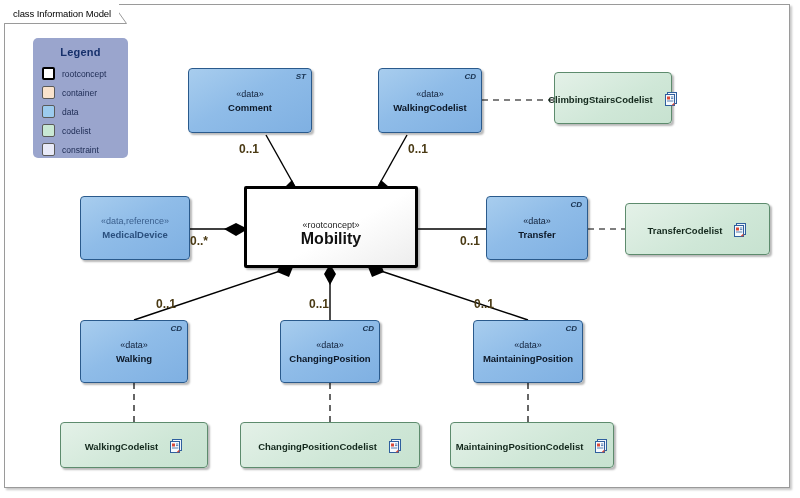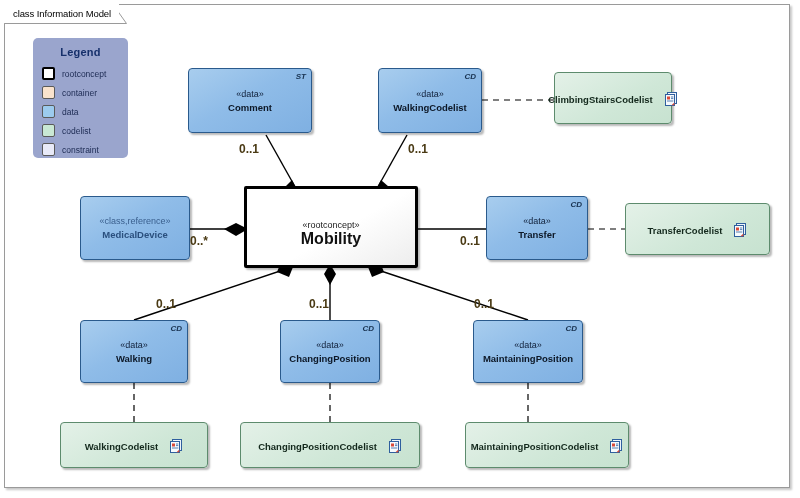--- a/index.html
+++ b/index.html
@@ -314,21 +314,21 @@
         <line x1="6" y1="5" x2="8.3" y2="5" stroke="#2f5f9e" stroke-width="0.8"></line>
         <line x1="6" y1="6.6" x2="8.3" y2="6.6" stroke="#2f5f9e" stroke-width="0.8"></line>
         <line x1="2" y1="9" x2="8.3" y2="9" stroke="#2f5f9e" stroke-width="0.8"></line>
         <path d="M6.5,13.2 L9.3,10.4 L9.3,13.2 Z" fill="#d94a3a"></path>
       </svg>
     </div>
   </div>
 
   <div class="node node-ref" style="left:80px; top:196px; width:110px; height:64px;">
     <div class="node-body">
-      <div class="node-stereo light">«class,reference»</div>
+      <div class="node-stereo light">«data,reference»</div>
       <div class="node-name light">MedicalDevice</div>
     </div>
   </div>
 
   <div class="node node-root" style="left:244px; top:186px; width:174px; height:82px;">
     <div class="node-body" style="top:30px; transform:none;">
       <div class="node-stereo">«rootconcept»</div>
       <div class="node-name">Mobility</div>
     </div>
   </div>
@@ -403,21 +403,21 @@
         <rect x="0.5" y="2.5" width="9" height="11" fill="#f7fafd" stroke="#2f5f9e" stroke-width="1"></rect>
         <rect x="2" y="4.5" width="3" height="3" fill="#d94a3a"></rect>
         <line x1="6" y1="5" x2="8.3" y2="5" stroke="#2f5f9e" stroke-width="0.8"></line>
         <line x1="6" y1="6.6" x2="8.3" y2="6.6" stroke="#2f5f9e" stroke-width="0.8"></line>
         <line x1="2" y1="9" x2="8.3" y2="9" stroke="#2f5f9e" stroke-width="0.8"></line>
         <path d="M6.5,13.2 L9.3,10.4 L9.3,13.2 Z" fill="#d94a3a"></path>
       </svg>
     </div>
   </div>
 
-  <div class="node node-codelist" style="left:465px; top:422px; width:164px; height:46px;">
+  <div class="node node-codelist" style="left:450px; top:422px; width:164px; height:46px;">
     <div class="codelist-inner" style="height:46px;">
       <span class="codelist-label">MaintainingPositionCodelist</span>
       <svg class="doc-icon" viewBox="0 0 13 15">
         <rect x="2.5" y="0.5" width="9" height="11" fill="#eef4fb" stroke="#2f5f9e" stroke-width="1"></rect>
         <rect x="0.5" y="2.5" width="9" height="11" fill="#f7fafd" stroke="#2f5f9e" stroke-width="1"></rect>
         <rect x="2" y="4.5" width="3" height="3" fill="#d94a3a"></rect>
         <line x1="6" y1="5" x2="8.3" y2="5" stroke="#2f5f9e" stroke-width="0.8"></line>
         <line x1="6" y1="6.6" x2="8.3" y2="6.6" stroke="#2f5f9e" stroke-width="0.8"></line>
         <line x1="2" y1="9" x2="8.3" y2="9" stroke="#2f5f9e" stroke-width="0.8"></line>
         <path d="M6.5,13.2 L9.3,10.4 L9.3,13.2 Z" fill="#d94a3a"></path>

